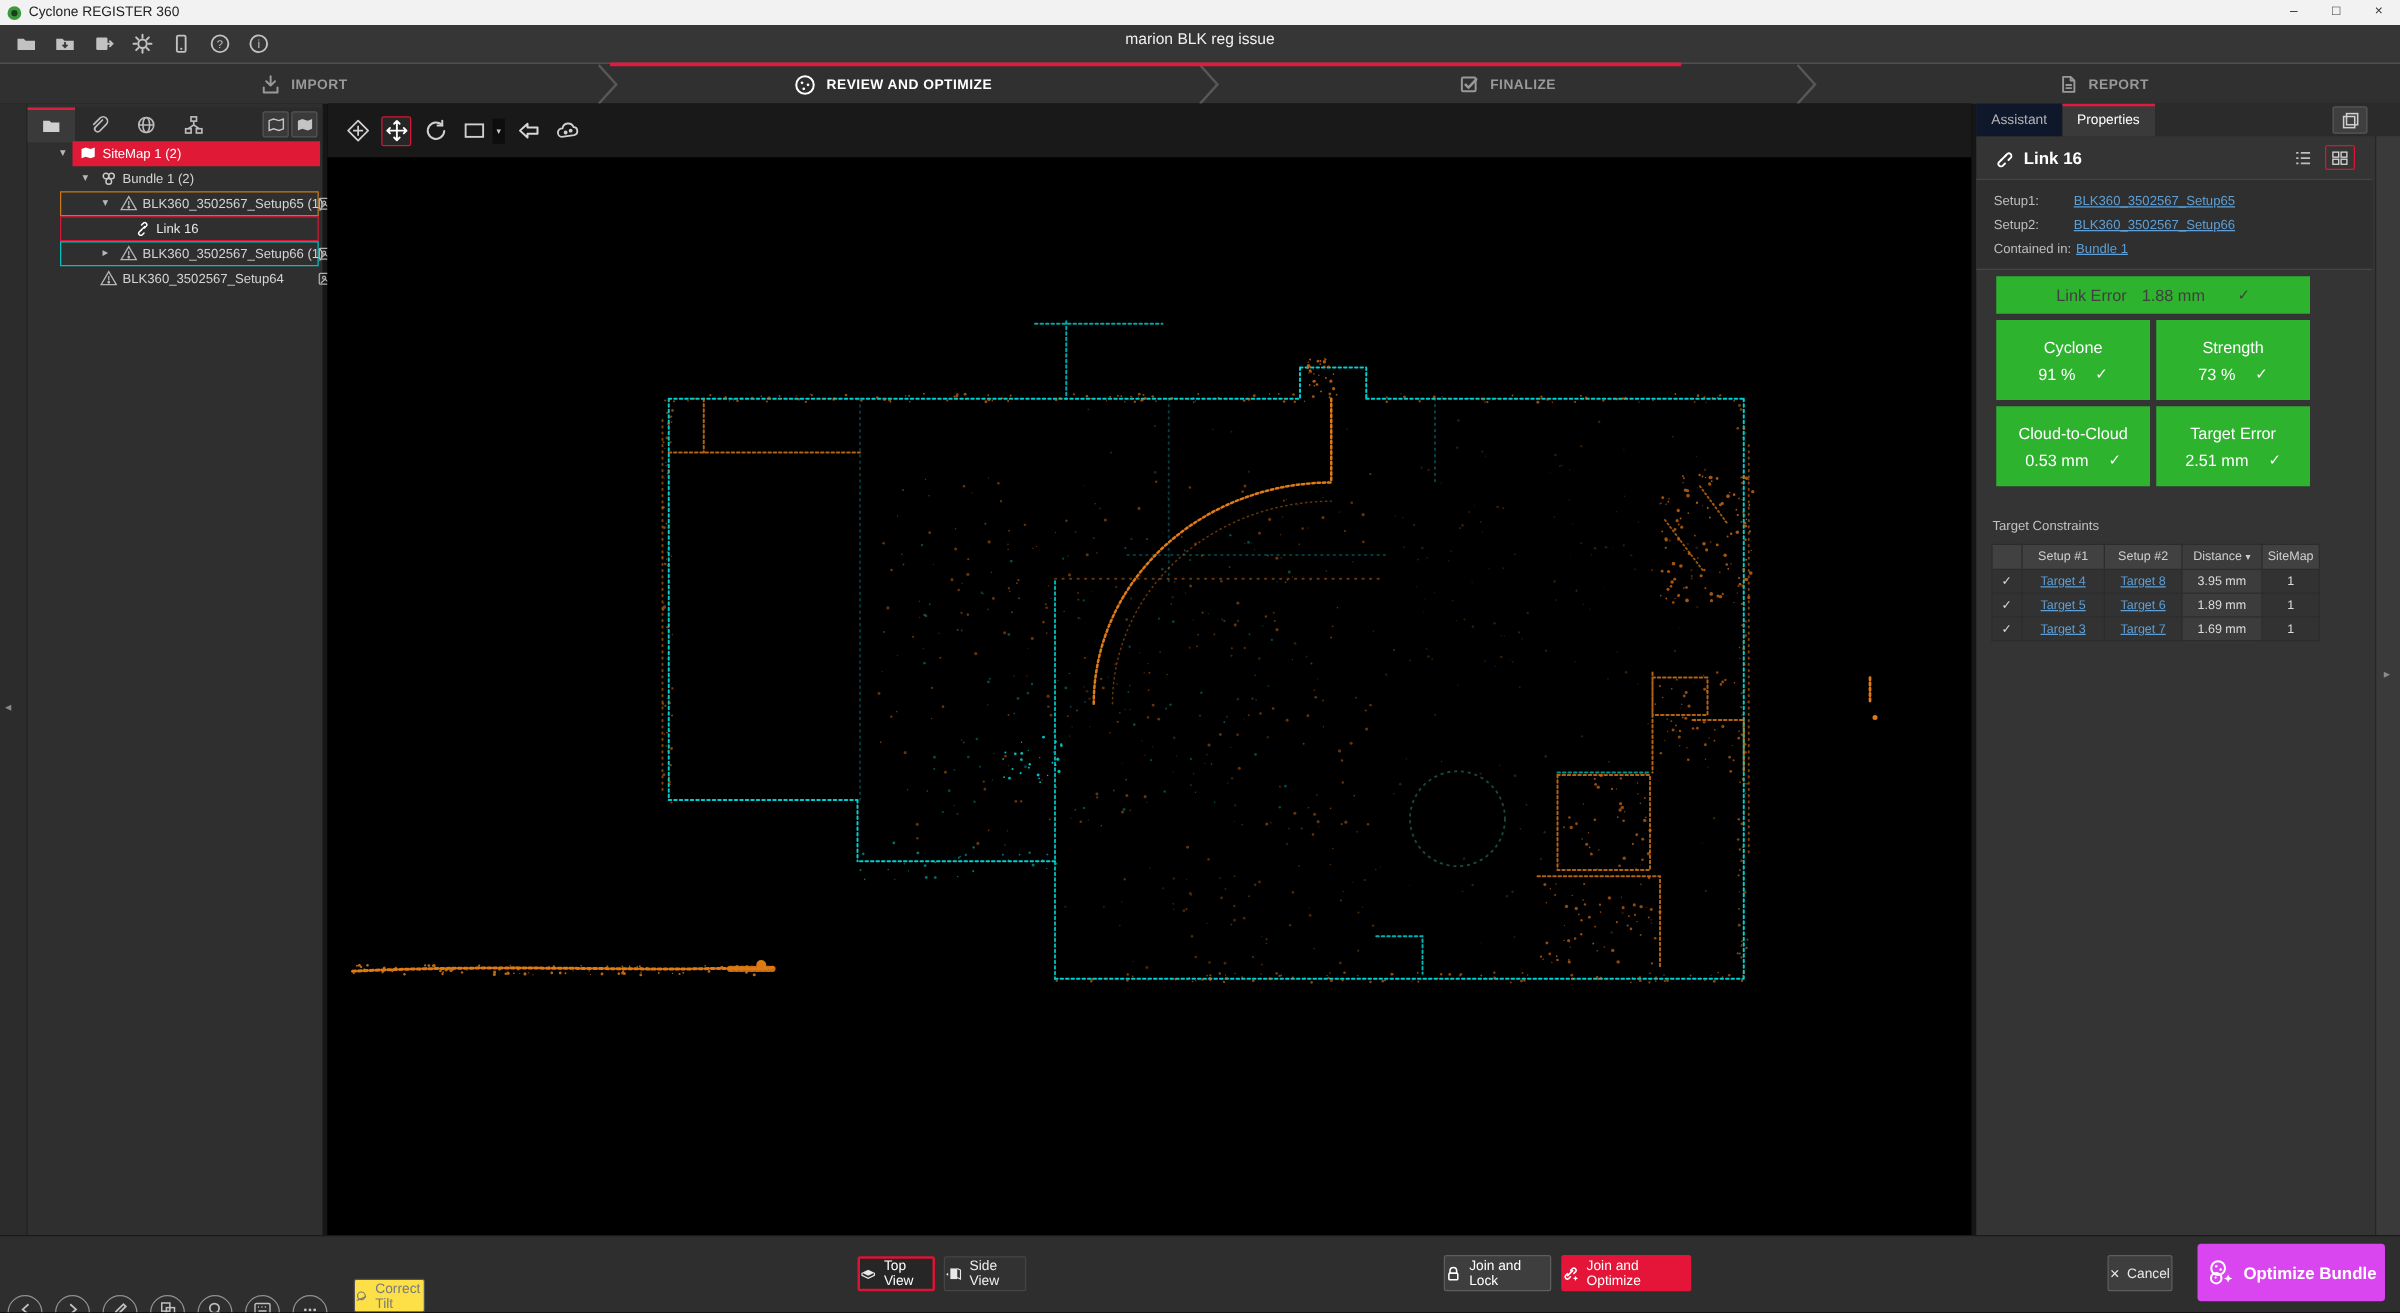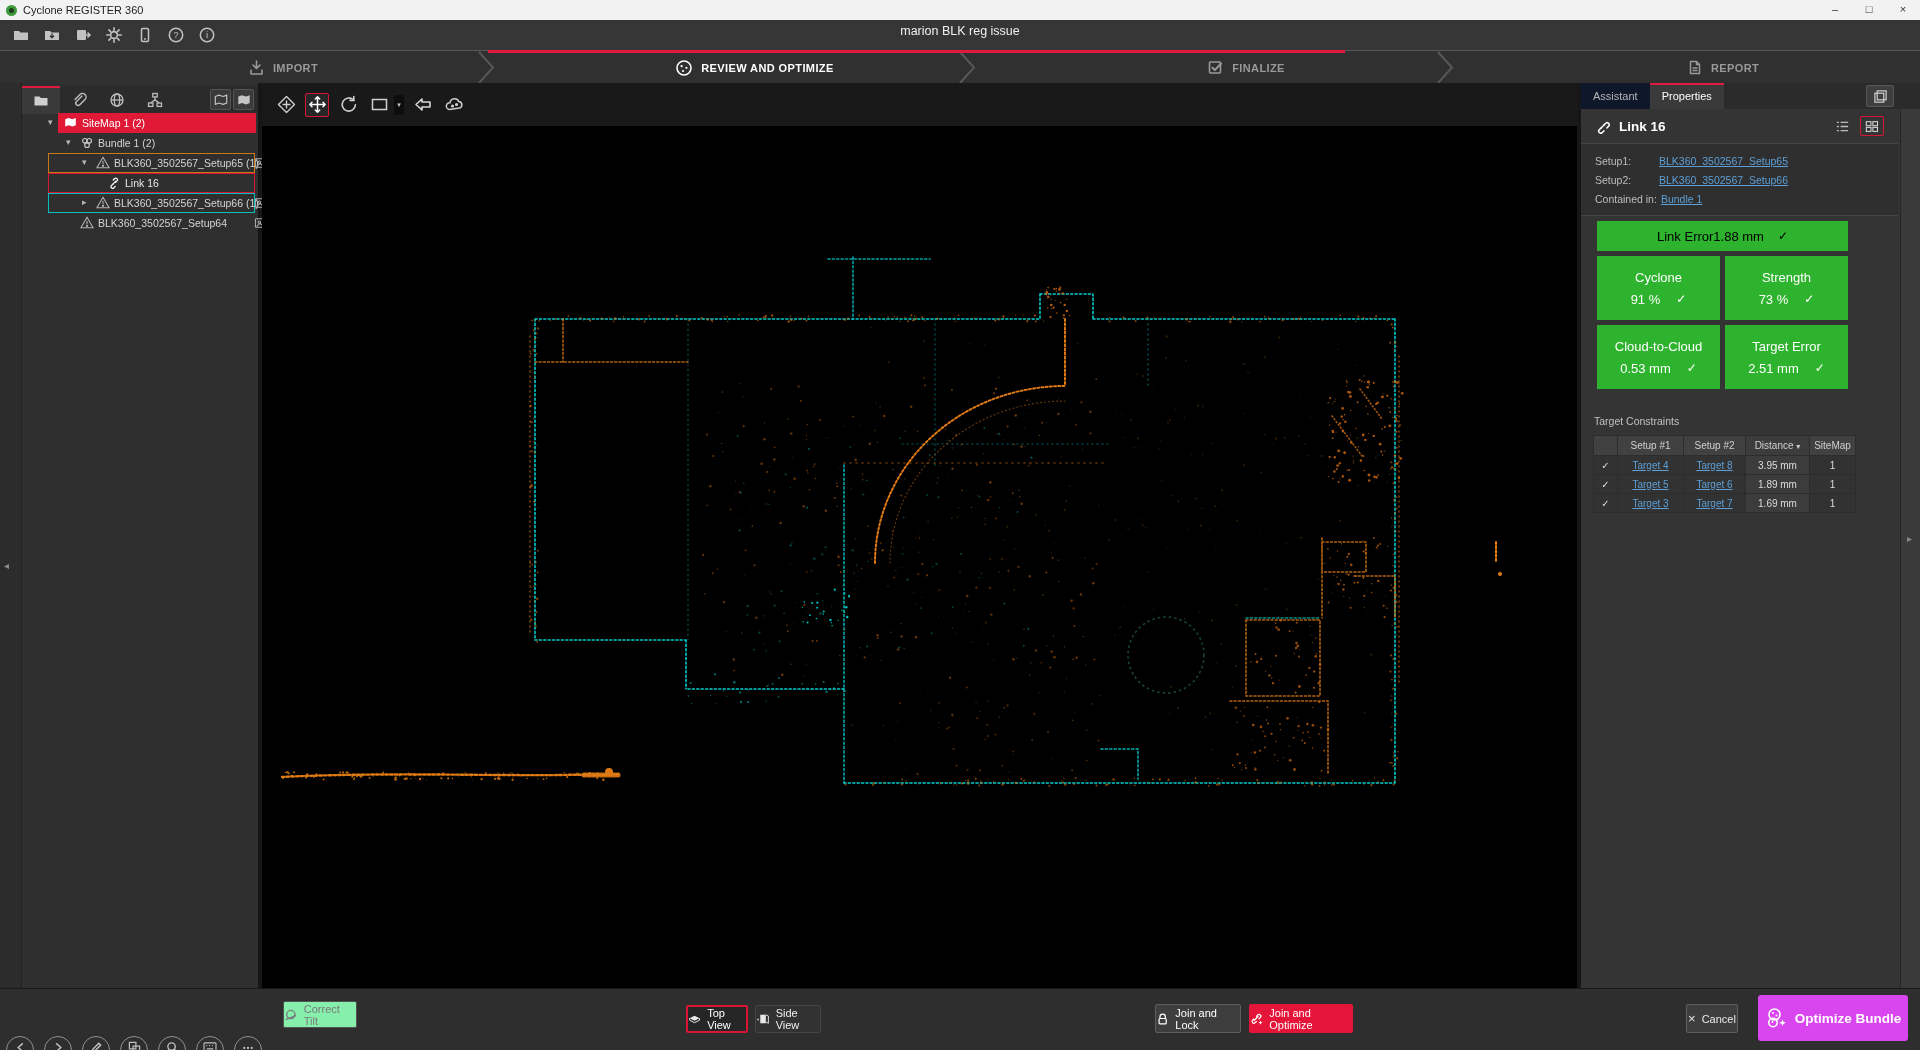--- a/index.html
+++ b/index.html
@@ -15,21 +15,21 @@
   .winbtn{width:34px;height:20px;text-align:center;line-height:19px;font-size:11px;color:#333;}
 
   
   #toolbar{left:0;top:20px;width:1920px;height:30px;background:#363636;display:flex;align-items:center;padding-left:10px;box-sizing:border-box;gap:9px;}
   .tbbtn{width:22px;height:22px;display:flex;align-items:center;justify-content:center;color:#c2c2c2;}
   #projtitle{position:absolute;left:0;top:24px;width:1920px;text-align:center;color:#f0f0f0;font-size:12.5px;pointer-events:none;}
 
   
   #workflow{left:0;top:50px;width:1920px;height:33px;background:#303030;border-top:1px solid #5a5a5a;box-sizing:border-box;}
   .wfstep{position:absolute;top:0;height:33px;display:flex;align-items:center;justify-content:center;gap:8px;
-          font-size:11px;font-weight:bold;letter-spacing:.4px;color:#999;padding-left:40px;}
+          font-size:11px;font-weight:bold;letter-spacing:.4px;color:#999;}
   .wfstep.active{color:#fff;}
   .wfchev{position:absolute;top:0px;}
   #wfred{position:absolute;left:488px;top:-1px;width:857px;height:3px;background:#e11b3f;}
 
   
   #leftrail{left:0;top:83px;width:22px;height:905px;background:#2c2c2c;border-right:1px solid #222;box-sizing:border-box;}
   #railchev{position:absolute;left:4px;top:477px;color:#8a8a8a;font-size:10px;}
   #sidebar{left:22px;top:83px;width:236px;height:905px;background:#2f2f2f;}
   #canvascol{left:262px;top:83px;width:1315px;height:905px;background:#000;}
   #rightpanel{left:1581px;top:83px;width:339px;height:905px;background:#343434;}
@@ -67,37 +67,37 @@
   #pheader{position:absolute;left:0;top:26px;width:317px;height:34px;display:flex;align-items:center;padding:0 14px;box-sizing:border-box;color:#fff;}
   #ptitle{font-size:13.5px;font-weight:bold;margin-left:9px;}
   .vtoggle{width:24px;height:20px;display:flex;align-items:center;justify-content:center;color:#bdbdbd;box-sizing:border-box;}
   .vtoggle.sel{border:1.5px solid #d81535;border-radius:2px;}
   #infobox{position:absolute;left:0;top:60px;width:317px;background:#2f2f2f;border-top:1px solid #454545;border-bottom:1px solid #454545;
            padding:7px 14px;box-sizing:border-box;}
   .inforow{display:flex;height:19px;align-items:center;font-size:10.5px;}
   .infolabel{width:64px;color:#bdbdbd;flex:none;}
   .plink{color:#5d9fd6;text-decoration:underline;white-space:nowrap;}
   #metrics{position:absolute;left:16px;top:138px;width:251px;}
-  .mfull{height:30px;background:#2db32d;color:#000000;font-size:13px;display:flex;align-items:center;justify-content:center;}
+  .mfull{height:30px;background:#2db32d;color:#404040;font-size:13px;display:flex;align-items:center;justify-content:center;gap:12px;}
   .mgrid{display:grid;grid-template-columns:123px 123px;gap:5px;margin-top:5px;}
   .mbox{height:64px;background:#2db32d;color:#fff;font-size:13px;display:flex;flex-direction:column;align-items:center;justify-content:center;gap:7px;}
   .mval{display:flex;gap:16px;align-items:center;}
   .mcheck{font-size:12px;}
   #tctitle{position:absolute;left:13px;top:332px;font-size:10.5px;color:#c0c0c0;}
   #tctable{position:absolute;left:12px;top:352px;width:262px;border-collapse:collapse;table-layout:fixed;font-size:10px;}
   #tctable th{background:#414141;color:#cfcfcf;font-weight:normal;height:17px;border:1px solid #2c2c2c;}
   #tctable td{height:16px;color:#dcdcdc;text-align:center;border:1px solid #2c2c2c;background:#323232;}
   #tctable td.dcol,#tctable th.dcol{background:#3c3c3c;}
   #pscroll{position:absolute;right:0;top:26px;width:20px;height:879px;background:#3a3a3a;border-left:1px solid #262626;box-sizing:border-box;}
   #pschev{position:absolute;left:6px;top:424px;color:#8a8a8a;font-size:10px;}
 
   
   #bottombar{left:0;top:988px;width:1920px;height:62px;background:#2e2e2e;border-top:1px solid #1a1a1a;box-sizing:border-box;}
   .bbtn{position:absolute;display:flex;align-items:center;justify-content:center;gap:6px;font-size:11px;border-radius:2px;box-sizing:border-box;}
-  #btn-tilt{left:283px;top:12px;width:74px;height:27px;background:#86efac;border:1px solid #525252;color:#7a7a7a;}
+  #btn-tilt{left:283px;top:34px;width:57px;height:27px;background:#fde047;border:1px solid #525252;color:#7a7a7a;}
   #btn-top{left:686px;top:16px;width:62px;height:28px;background:#262626;border:2px solid #d81535;color:#fff;}
   #btn-side{left:755px;top:16px;width:66px;height:28px;background:#323232;border:1px solid #454545;color:#efefef;}
   #btn-joinlock{left:1155px;top:15px;width:86px;height:29px;background:#3e3e3e;border:1px solid #5e5e5e;color:#fff;}
   #btn-joinopt{left:1249px;top:15px;width:104px;height:29px;background:#e41538;color:#fff;}
   #btn-cancel{left:1686px;top:15px;width:52px;height:29px;background:#3e3e3e;border:1px solid #5e5e5e;color:#e8e8e8;}
   #btn-optbundle{left:1758px;top:6px;width:150px;height:46px;background:#d946ef;color:#fff;font-size:13.5px;font-weight:bold;border-radius:3px;}
   .circ{position:absolute;top:47px;width:28px;height:28px;border:1px solid #909090;border-radius:50%;color:#c0c0c0;
         display:flex;justify-content:center;padding-top:4px;box-sizing:border-box;}
   svg{display:block;}
 </style>

